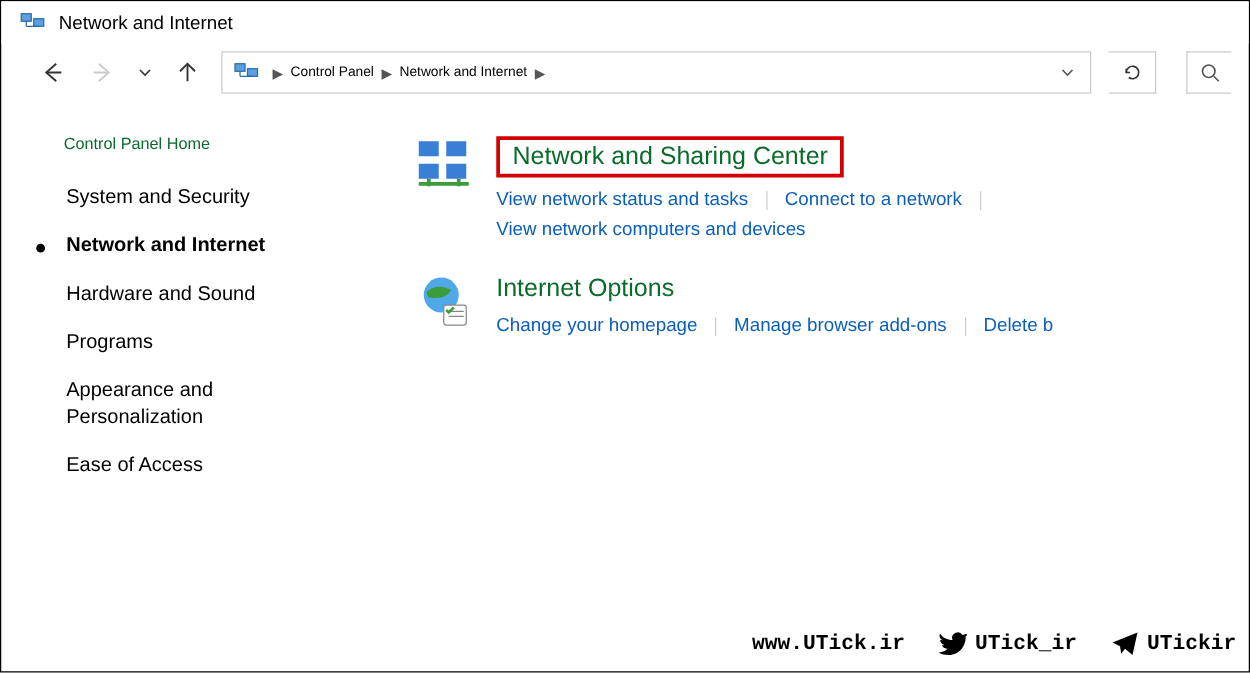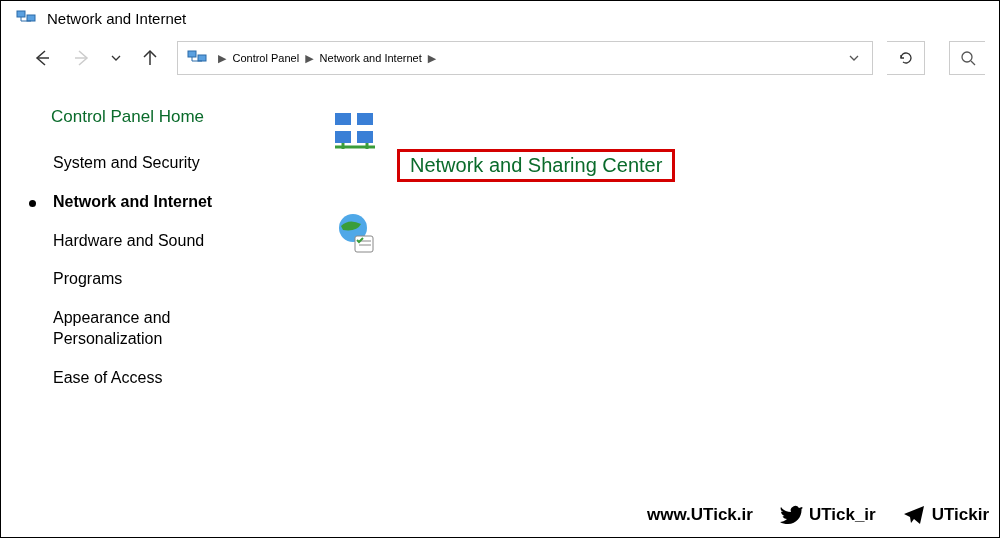--- a/index.html
+++ b/index.html
@@ -53,45 +53,45 @@
     }
     .search-box {
       border: 1px solid #ccc;
       height: 34px; width: 36px;
       display:flex; align-items:center; justify-content:center;
       margin-left: 10px;
       border-right: none;
     }
     .content { display: flex; padding: 20px 0 0 0; }
     .sidebar { width: 300px; padding-left: 50px; }
-    .sidebar-home { font-size: 17px; color: #0a6b2b; margin-bottom: 26px; cursor: pointer; }
+    .sidebar-home { font-size: 13px; color: #0a6b2b; margin-bottom: 26px; cursor: pointer; }
     .sidebar-item {
       font-size: 16px; color: #000000; margin-bottom: 18px;
       cursor: pointer; line-height: 1.3; padding-left: 2px;
     }
     .sidebar-item.active {
       font-weight: 600; color: #000; position: relative;
     }
     .sidebar-item.active::before {
       content: ''; position: absolute; left: -22px; top: 8px;
       width: 7px; height: 7px; background: #000; border-radius: 50%;
     }
     .main { flex: 1; padding: 0 10px 0 30px; }
     .category { display: flex; gap: 18px; margin-bottom: 22px; }
     .cat-icon { width: 48px; height: 48px; flex-shrink: 0; }
-    .cat-body { padding-top: 2px; margin-top: 40px; }
+    .cat-body { padding-top: 2px; }
     .cat-head { font-size: 20px; color: #0a6b2b; margin-bottom: 6px; cursor: pointer; }
     .cat-head.boxed { border: 3px solid #d40000; padding: 2px 10px; display: inline-block; }
     .cat-links { font-size: 15px; color: #0b5fbb; line-height: 1.6; }
     .cat-links .lnk { cursor: pointer; }
     .cat-links .sep { display:inline-block; width:1px; height:15px; background:#ccc; margin:0 10px; vertical-align: middle; }
     .footer {
       position: absolute; bottom: 10px; right: 10px;
       display: flex; align-items: center; gap: 26px;
-      font-size: 17px; font-weight: 600; color: #000;
+      font-size: 17px; font-weight: 600; color: #000; font-family: Liberation Mono, monospace;
     }
     .footer .item { display:flex; align-items:center; gap:6px; cursor:pointer; }
     svg { display: block; }
   </style>
 </head>
 <body>
 
 <div class="titlebar">
   <span>
     <svg width="22" height="22" viewBox="0 0 22 22">
@@ -183,34 +183,51 @@
           <rect x="26" y="6" width="16" height="12" fill="#3a7fd6"></rect>
           <rect x="4" y="24" width="16" height="12" fill="#3a7fd6"></rect>
           <rect x="26" y="24" width="16" height="12" fill="#3a7fd6"></rect>
           <line x1="4" y1="40" x2="44" y2="40" stroke="#3a9d3a" stroke-width="3"></line>
           <line x1="12" y1="36" x2="12" y2="42" stroke="#3a9d3a" stroke-width="3"></line>
           <line x1="36" y1="36" x2="36" y2="42" stroke="#3a9d3a" stroke-width="3"></line>
         </svg>
       </div>
       <div class="cat-body">
         <div class="cat-head boxed">Network and Sharing Center</div>
+        <div class="cat-links">
+          <span class="lnk">View network status and tasks</span>
+          <span class="sep"></span>
+          <span class="lnk">Connect to a network</span>
+          <span class="sep"></span><br>
+          <span class="lnk">View network computers and devices</span>
+        </div>
       </div>
     </div>
 
     <div class="category">
       <div class="cat-icon">
         <svg width="48" height="48" viewBox="0 0 48 48">
           <circle cx="22" cy="18" r="14" fill="#4fa8e8"></circle>
           <path d="M10 16 Q18 8 30 14 Q26 22 12 20 Z" fill="#3a9d3a"></path>
           <rect x="24" y="26" width="18" height="16" rx="2" fill="#fff" stroke="#888"></rect>
           <line x1="28" y1="31" x2="40" y2="31" stroke="#888"></line>
           <line x1="28" y1="35" x2="40" y2="35" stroke="#888"></line>
           <path d="M26 30 l2 2 l4 -4" stroke="#3a9d3a" stroke-width="2" fill="none"></path>
         </svg>
       </div>
+      <div class="cat-body">
+        <div class="cat-head">Internet Options</div>
+        <div class="cat-links">
+          <span class="lnk">Change your homepage</span>
+          <span class="sep"></span>
+          <span class="lnk">Manage browser add-ons</span>
+          <span class="sep"></span>
+          <span class="lnk">Delete b</span>
+        </div>
+      </div>
     </div>
 
   </div>
 </div>
 
 <div class="footer">
   <div class="item">
     <span>www.UTick.ir</span>
   </div>
   <div class="item">

